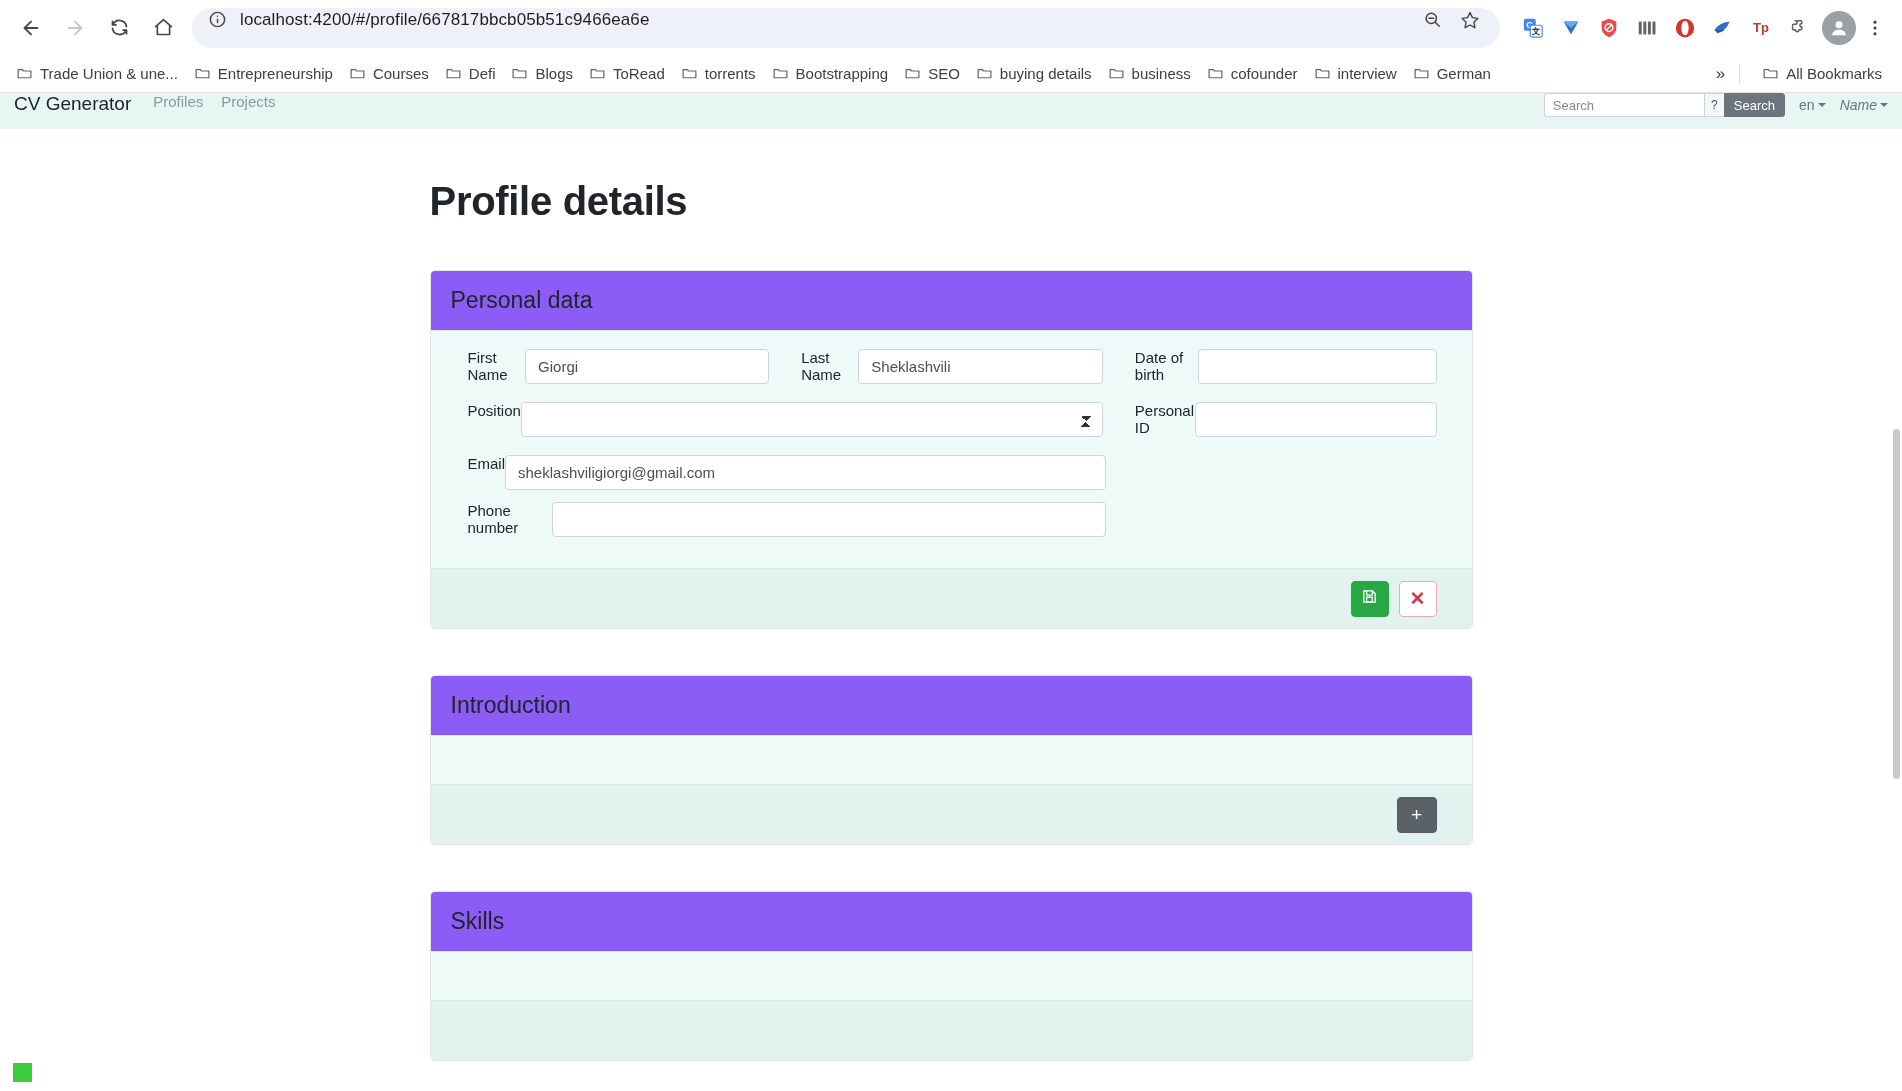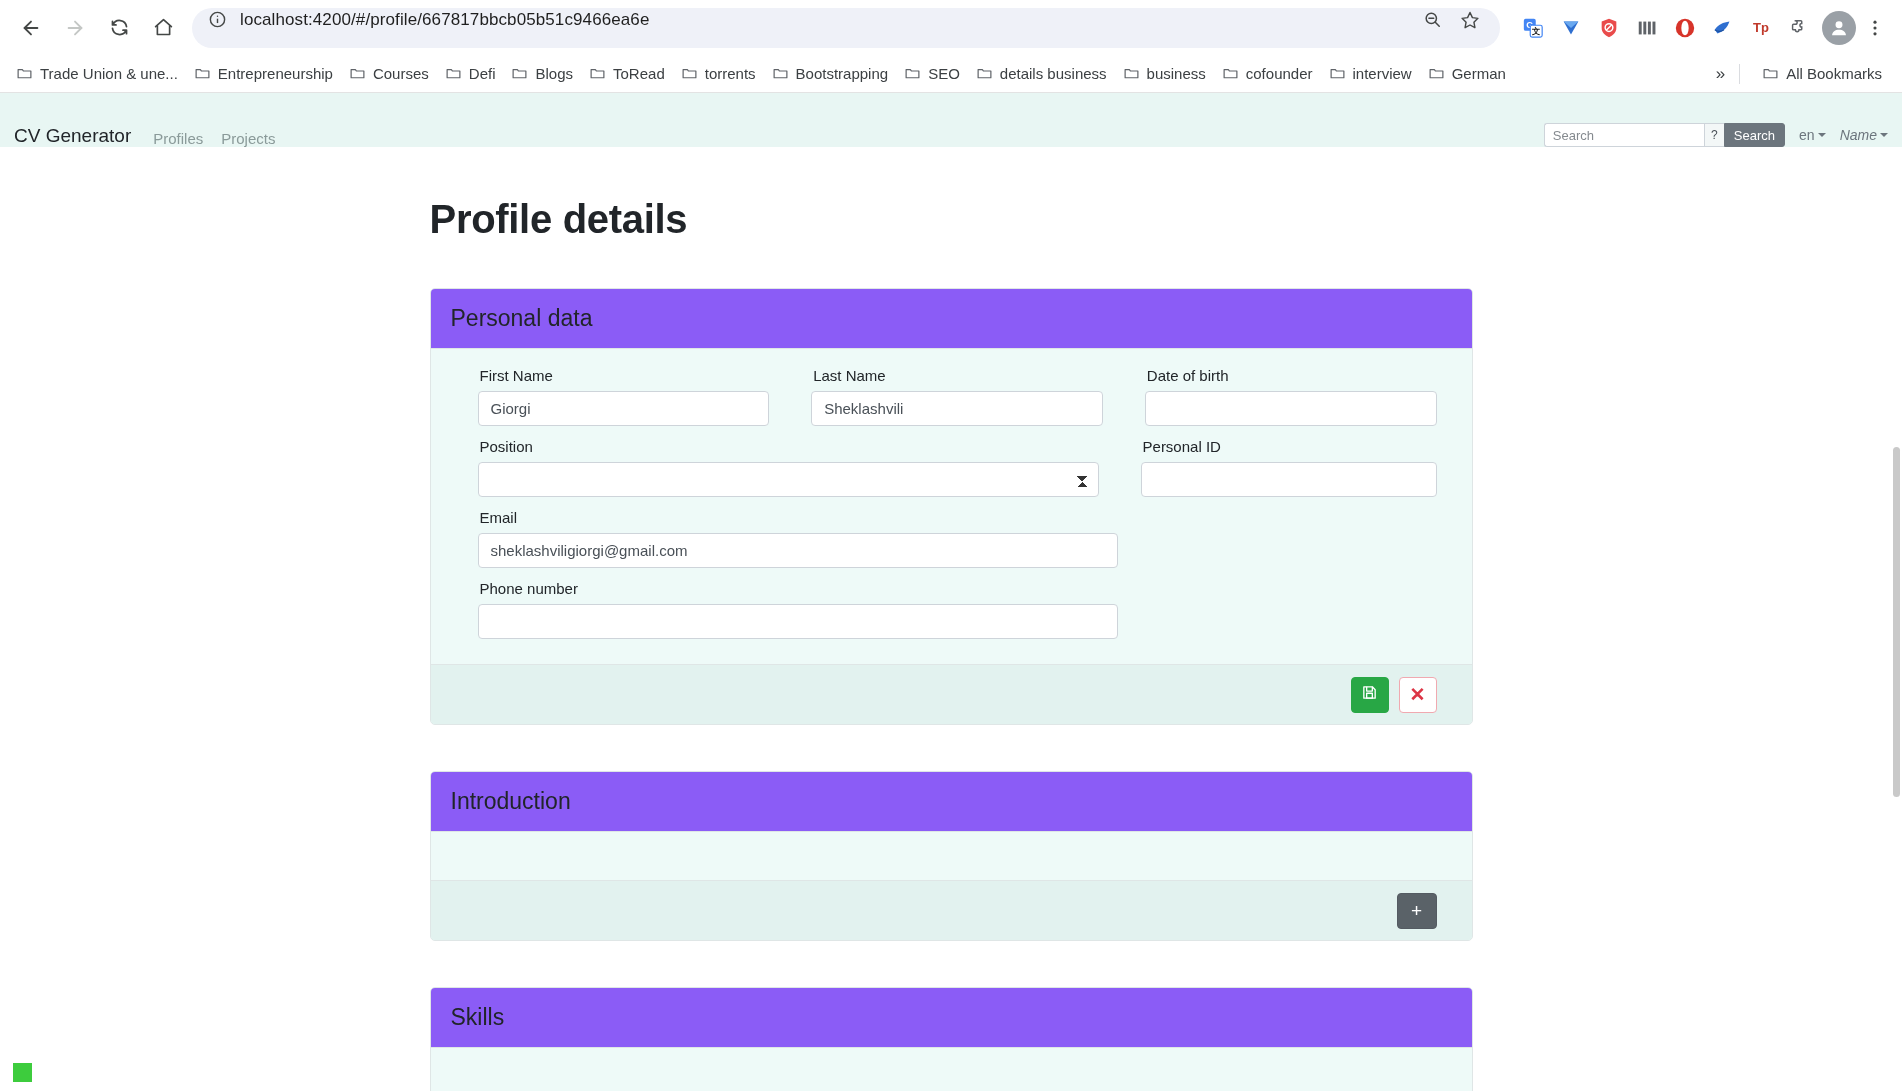--- a/index.html
+++ b/index.html
@@ -124,24 +124,24 @@
 
   
   .app-wrap {
     position: relative;
     height: calc(1091px - 55px - 38px);
     background: #ffffff;
     overflow: hidden;
   }
 
   .navbar {
-    height: 54px;
+    height: 36px;
     background: #e8f6f3;
     display: flex;
-    align-items: flex-end;
+    align-items: flex-start;
     padding: 0 14px;
     font-size: 14px;
   }
   .brand {
     font-size: 19px;
     color: #212529;
     margin-right: 22px;
     cursor: pointer;
   }
   .nav-link {
@@ -257,21 +257,21 @@
     border-top: 1px solid #dfe6e6;
     padding: 10px 35px;
     display: flex;
     justify-content: flex-end;
     gap: 10px;
     min-height: 60px;
     align-items: center;
   }
 
   .form-row { display: flex; gap: 30px; margin-bottom: 10px; }
-  .form-group { display: flex; flex-direction: column; margin-left: 12px; }
+  .form-group { display: flex; flex-direction: row; }
   .form-group.w3 { width: 305px; }
   .form-group.w6 { width: 640px; }
   .form-label {
     font-size: 15px;
     color: #212529;
     margin-bottom: 7px;
     padding-left: 2px;
   }
   .form-control {
     height: 35px;
@@ -547,21 +547,21 @@
         </svg>
       </span>
     <span>SEO</span>
   </div>
   <div class="bm">
     <span class="folder">
         <svg width="17" height="17" viewBox="0 0 24 24" fill="none" stroke="currentColor" stroke-width="1.7" stroke-linejoin="round">
           <path d="M3 6.5h6l1.6 2H21v9.5H3z"></path>
         </svg>
       </span>
-    <span>details business</span>
+    <span>buying details</span>
   </div>
   <div class="bm">
     <span class="folder">
         <svg width="17" height="17" viewBox="0 0 24 24" fill="none" stroke="currentColor" stroke-width="1.7" stroke-linejoin="round">
           <path d="M3 6.5h6l1.6 2H21v9.5H3z"></path>
         </svg>
       </span>
     <span>business</span>
   </div>
   <div class="bm">

